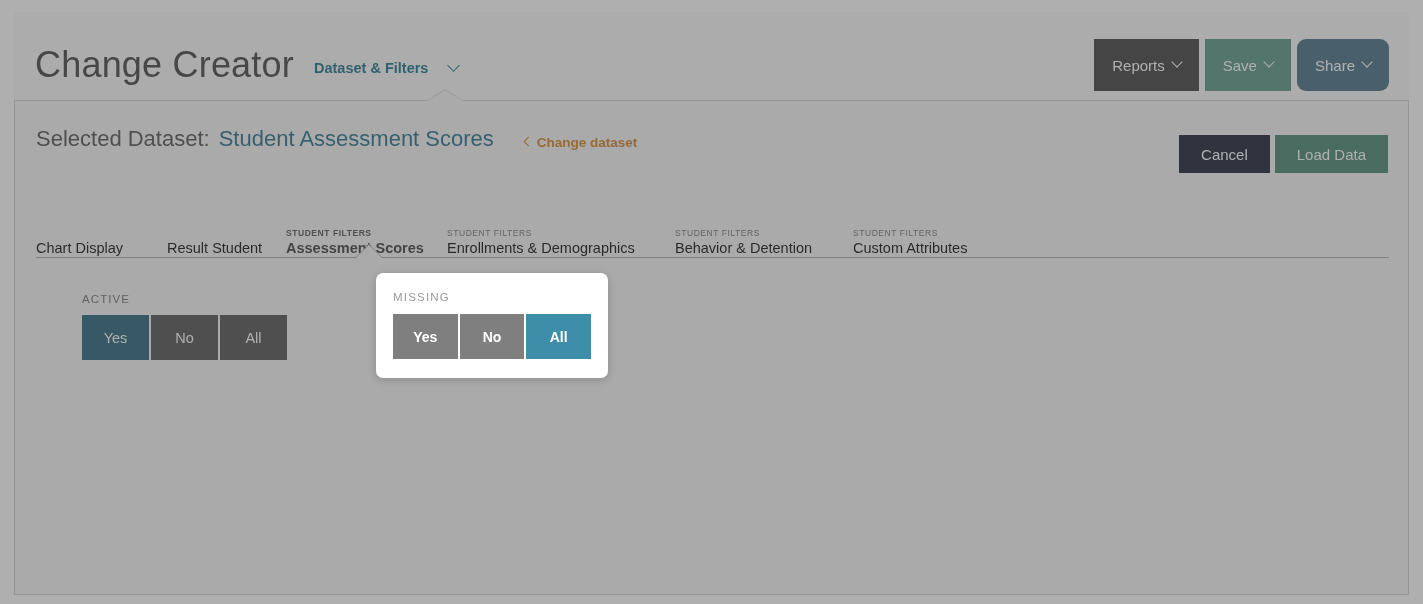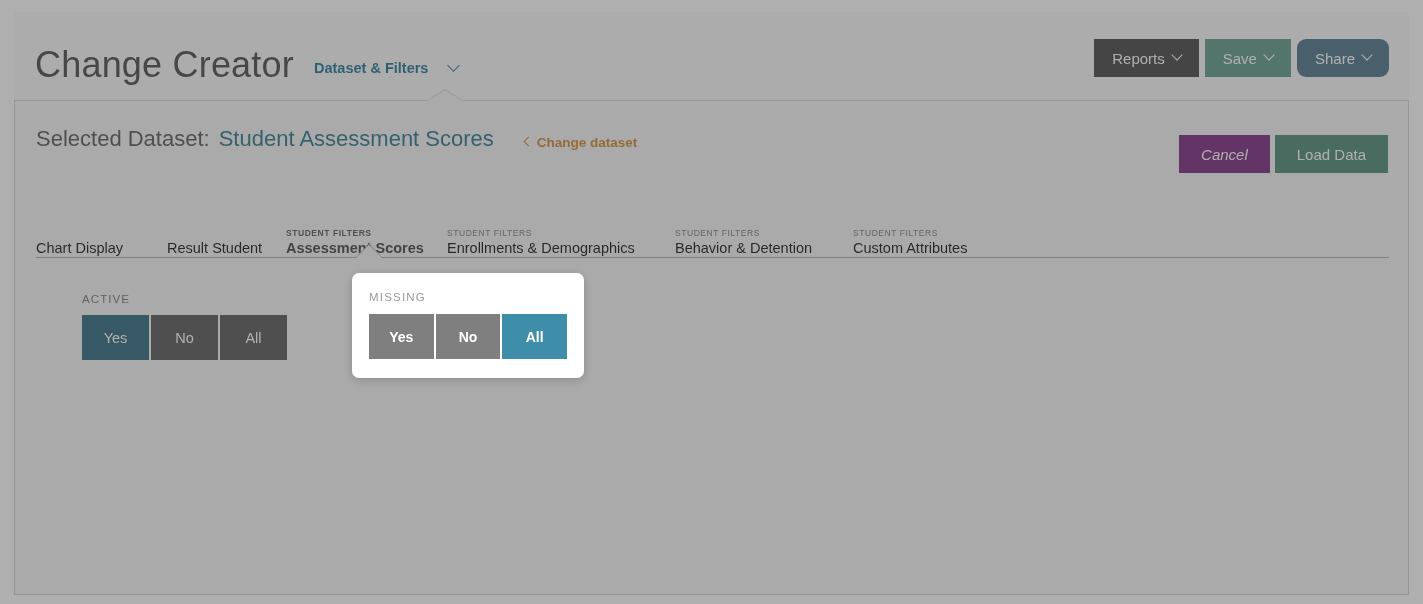--- a/index.html
+++ b/index.html
@@ -62,21 +62,21 @@
   }
 
   
   #topbar-actions {
     position: absolute;
     right: 20px; top: 27px;
     display: flex;
     gap: 6px;
   }
   .tb-btn {
-    height: 38px;
+    height: 52px;
     display: flex;
     align-items: center;
     gap: 8px;
     padding: 0 18px;
     font-size: 15px;
     color: #ffffff;
     border: none;
     cursor: pointer;
     font-family: inherit;
     white-space: nowrap;
@@ -160,21 +160,21 @@
     height: 38px;
     padding: 0 22px;
     display: flex; align-items: center;
     font-size: 15px;
     color: #ffffff;
     border: none;
     cursor: pointer;
     font-family: inherit;
     white-space: nowrap;
   }
-  .pa-cancel { background: #701a75; font-style: italic; }
+  .pa-cancel { background: #0f172a; }
   .pa-load   { background: #3f7f6b; }
 
   
   #tabs {
     position: absolute;
     left: 21px; top: 100px;
     width: 1353px;
     height: 56px;
   }
   .tab {
@@ -265,21 +265,21 @@
     left: 0; top: 0;
     width: 1423px; height: 604px;
     background: rgba(85, 85, 85, 0.47);
     z-index: 50;
     pointer-events: none;
   }
 
   
   #spotlight-card {
     position: absolute;
-    left: 352px; top: 273px;
+    left: 376px; top: 273px;
     width: 232px;
     height: 105px;
     background: #ffffff;
     border-radius: 7px;
     box-shadow: 0 2px 10px rgba(0,0,0,0.18);
     z-index: 100;
     padding: 18px 17px 9px 17px;
   }
   #spotlight-card .filter-group-title {
     color: #9a9a9a;

